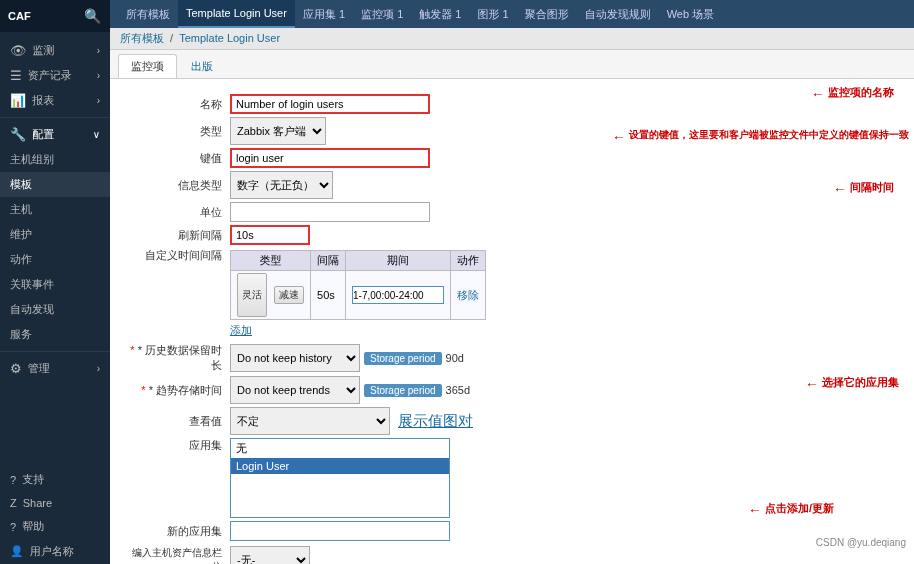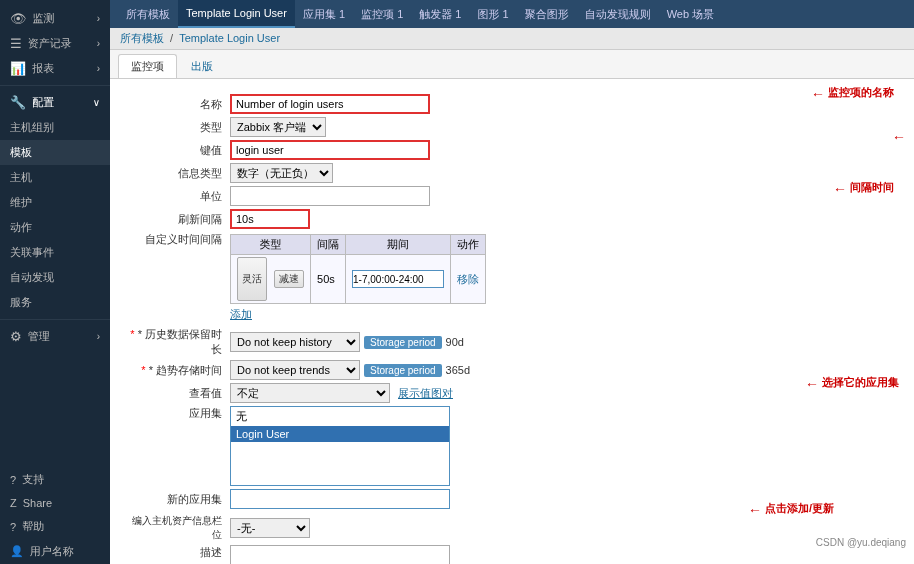--- a/index.html
+++ b/index.html
@@ -114,21 +114,21 @@
       border: 1px solid #aaa;
       padding: 2px 4px;
       font-size: 11px;
       width: 200px;
       height: 20px;
     }
     .form-select {
       border: 1px solid #aaa;
       padding: 1px 2px;
       font-size: 11px;
-      height: 20px;
+      height: 28px;
     }
 
     
     .inner-table {
       border-collapse: collapse;
       font-size: 11px;
       margin-top: 2px;
     }
     .inner-table th {
       background: #dde;
@@ -199,20 +199,24 @@
       width: 220px;
       height: 45px;
       font-size: 11px;
       resize: none;
     }
   </style>
 </head>
 <body>
 
 <div class="sidebar">
+  <div class="sidebar-header">
+    <span class="sidebar-header-title">CAF</span>
+    <span class="sidebar-search">🔍</span>
+  </div>
 
   <div class="sidebar-section">
     <div class="sidebar-item">
       <span class="icon">👁</span>
       <span>监测</span>
       <span style="margin-left:auto;font-size:10px">›</span>
     </div>
     <div class="sidebar-item">
       <span class="icon">☰</span>
       <span>资产记录</span>
@@ -326,20 +330,21 @@
 
   <div class="form-area" style="position:relative;">
 
     <div style="position:absolute;top:5px;right:20px;display:flex;align-items:center;pointer-events:none;">
       <span style="color:#cc0000;font-size:14px;margin-right:3px">←</span>
       <span style="color:#cc0000;font-size:11px;font-weight:bold">监控项的名称</span>
     </div>
 
     <div style="position:absolute;top:48px;right:5px;display:flex;align-items:center;pointer-events:none;max-width:320px;">
       <span style="color:#cc0000;font-size:14px;margin-right:3px">←</span>
+      <span style="color:#cc0000;font-size:10px;font-weight:bold">设置的键值，这里要和客户端被监控文件中定义的键值保持一致</span>
     </div>
 
     <div style="position:absolute;top:100px;right:20px;display:flex;align-items:center;pointer-events:none;">
       <span style="color:#cc0000;font-size:14px;margin-right:3px">←</span>
       <span style="color:#cc0000;font-size:11px;font-weight:bold">间隔时间</span>
     </div>
 
     <div style="position:absolute;top:295px;right:15px;display:flex;align-items:center;pointer-events:none;">
       <span style="color:#cc0000;font-size:14px;margin-right:3px">←</span>
       <span style="color:#cc0000;font-size:11px;font-weight:bold">选择它的应用集</span>
@@ -430,21 +435,21 @@
       </select>
       <button class="storage-btn">Storage period</button>
       <span style="font-size:11px;color:#333;">365d</span>
     </div>
 
     <div class="form-row">
       <div class="flabel"><span>查看值</span></div>
       <select class="form-select" style="width:160px;">
         <option>不定</option>
       </select>
-      <a href="#" style="color:#1a6a9a;font-size:11px;margin-left:8px;">展示值图对</a>
+      <a href="#" style="color:#1a6a9a;font-size:15px;margin-left:8px;">展示值图对</a>
     </div>
 
     <div class="form-row" style="align-items:flex-start;">
       <div class="flabel"><span>应用集</span></div>
       <div class="app-listbox">
         <div class="app-listbox-item">无</div>
         <div class="app-listbox-item selected">Login User</div>
       </div>
     </div>
 

